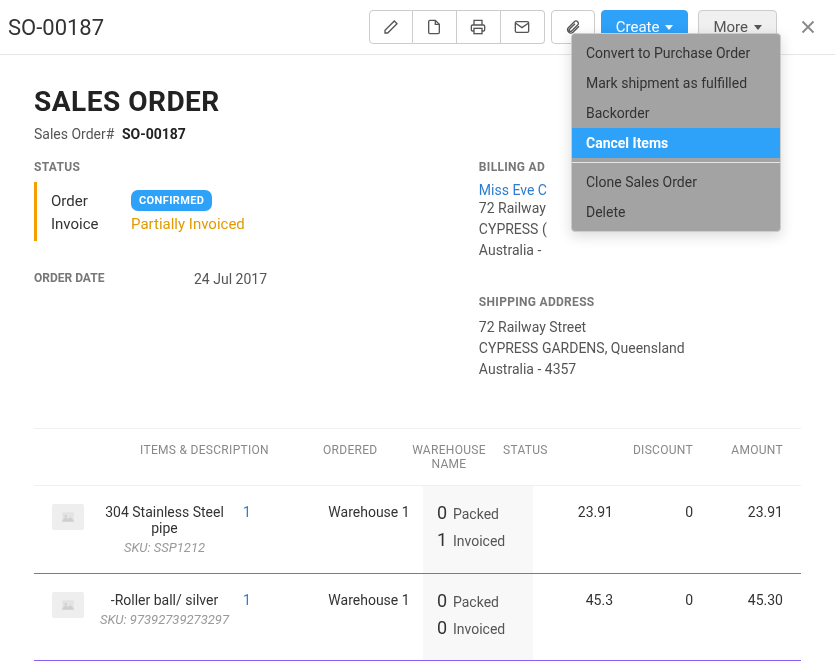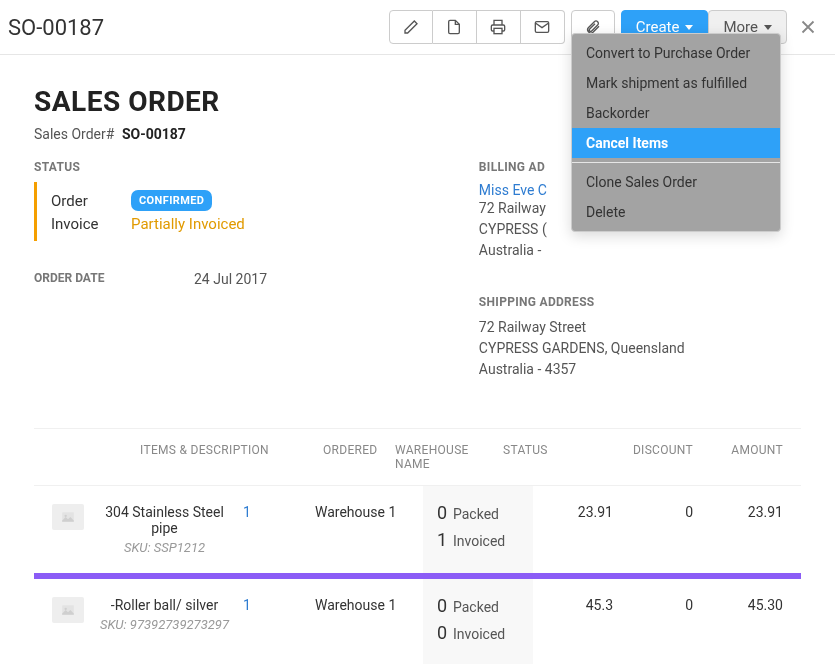--- a/index.html
+++ b/index.html
@@ -44,21 +44,21 @@
   .icon-btn:last-child { border-radius: 0 4px 4px 0; }
   .icon-btn.solo { border-radius: 4px; margin-right: 6px; }
   .btn {
     height: 34px;
     padding: 3px 14px;
     border-radius: 4px;
     display: inline-flex;
     align-items: center;
     cursor: pointer;
     font-size: 15px;
-    margin-right: 0;
+    margin-right: 10px;
   }
   .btn-primary {
     background: #2ea1f8;
     color: #fff;
     border: 1px solid #2ea1f8;
   }
   .btn-default {
     background: #f0f0f0;
     color: #555;
     border: 1px solid #ccc;
@@ -194,27 +194,27 @@
     padding: 14px 18px;
     color: #888;
     font-size: 12px;
     letter-spacing: 0.3px;
     border-top: 1px solid #f0f0f0;
     border-bottom: 1px solid #f0f0f0;
   }
   .row {
     display: flex;
     padding: 18px 18px;
-    border-bottom: 6px solid #8b5cf6;
+    border-bottom: 1px solid #8b5cf6;
     align-items: flex-start;
   }
   .c-img { width: 40px; }
   .c-item { flex: 1; min-width: 120px; padding-right: 6px; text-align: center;}
   .c-ord { width: 72px; }
-  .c-wh  { width: 108px; }
+  .c-wh  { width: 108px; text-align: center; }
   .c-status { width: 110px; background:#f8f8f8; align-self: stretch; padding-top:16px; padding-left:10px; margin-top:-18px; margin-bottom:-18px; padding-bottom:16px;}
   .thead .c-status { background:transparent; padding-top:0; margin:0; padding-bottom:0; padding-left:0;}
   .c-rate { width: 80px; text-align: right; }
   .c-disc { width: 80px; text-align: right; }
   .c-amt  { width: 90px; text-align: right; }
   .thead .c-ord, .thead .c-wh, .thead .c-status, .thead .c-rate, .thead .c-disc, .thead .c-amt {
     color:#888;
   }
   .thumb {
     width: 32px; height: 26px;

